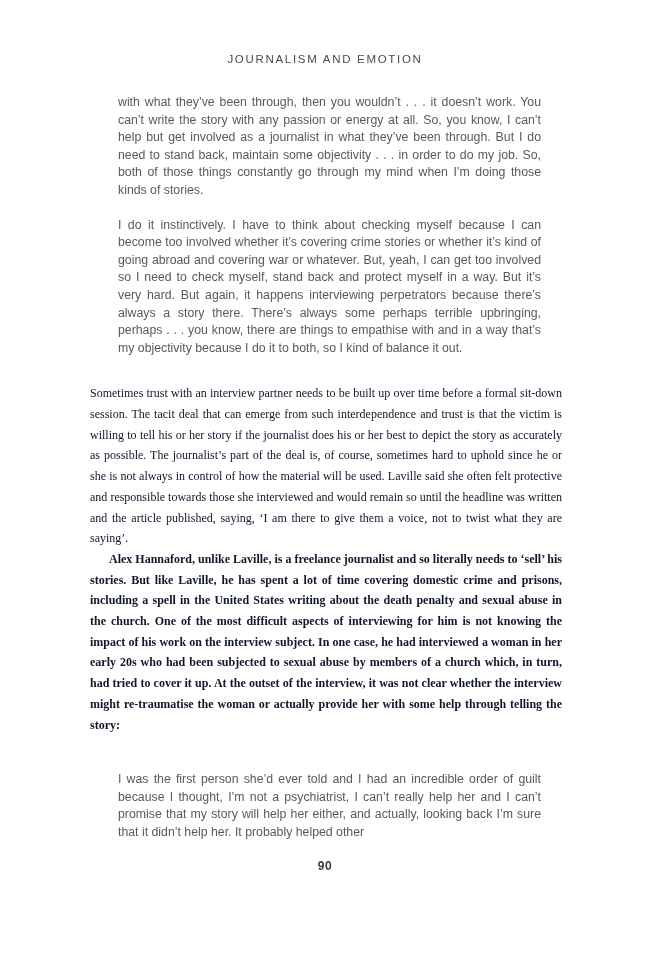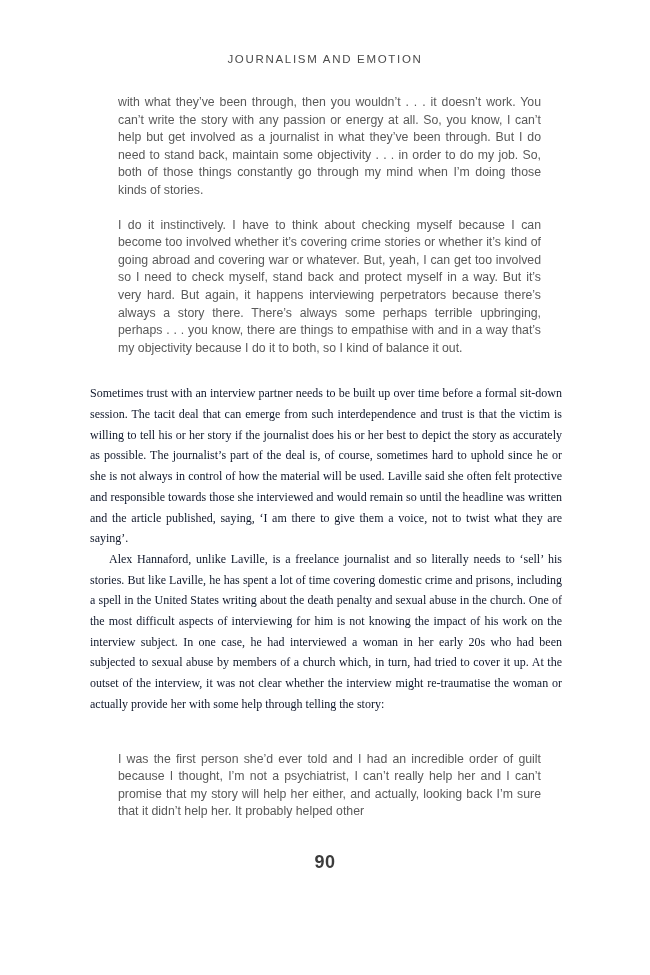--- a/index.html
+++ b/index.html
@@ -50,32 +50,33 @@
     font-size: 12px;
     line-height: 20.7px;
     color: #0f172a;
     text-align: justify;
   }
   .body-start-gap {
     margin-top: 26px;
   }
   .indent-first {
     text-indent: 19px;
+    font-weight: bold;
   }
   .quote-after-body {
     margin-top: 36px;
   }
   .page-number {
     position: absolute;
     bottom: 32px;
     left: 0;
     right: 0;
     text-align: center;
     font-family: "Liberation Sans", sans-serif;
-    font-size: 18px;
+    font-size: 12px;
     font-weight: 700;
     letter-spacing: 0.5px;
     color: #3c3c3c;
   }
 </style>
 </head>
 <body>
 
 <div class="page">
 

